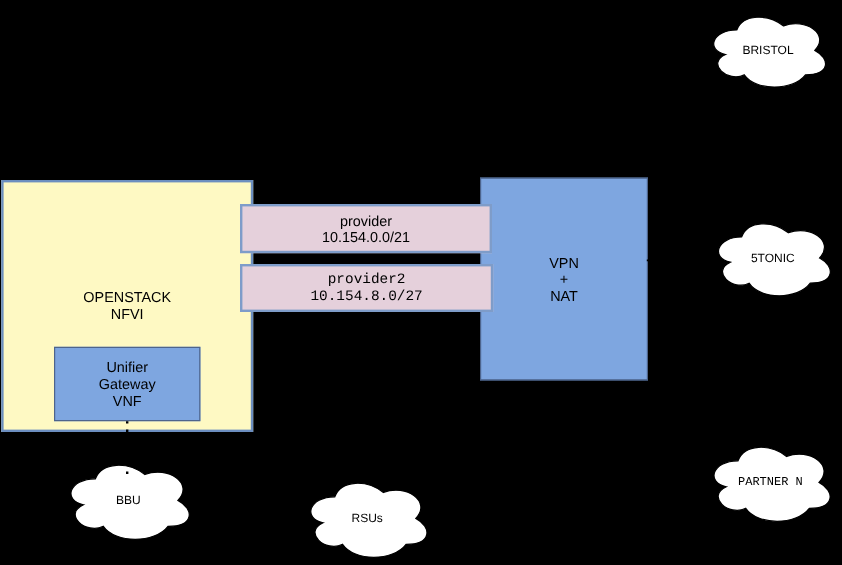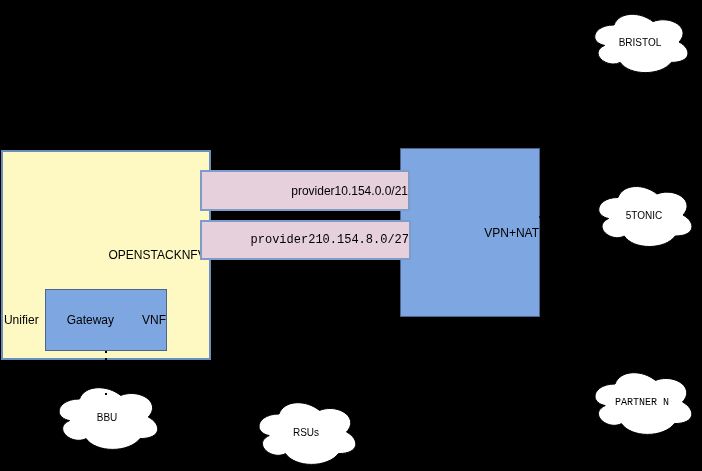--- a/index.html
+++ b/index.html
@@ -9,40 +9,40 @@
     height: 471px;
     background: #000000;
     font-family: "Liberation Sans", sans-serif;
     overflow: hidden;
     color: #000;
   }
   .node {
     position: absolute;
     box-sizing: border-box;
     display: flex;
+    flex-direction: column;
     align-items: center;
-    justify-content: flex-end;
+    justify-content: center;
     text-align: center;
     font-size: 12px;
     line-height: 14px;
   }
   .node span { display: block; }
 
   .openstack-box {
     left: 1px; top: 150px; width: 210px; height: 210px;
     background: #fef9c3;
     border: 2px solid #6c8ebf;
     z-index: 1;
   }
   .unifier-box {
     left: 45px; top: 289px; width: 122px; height: 62px;
     background: #7ea6e0;
     border: 1.5px solid #4d648c;
     z-index: 2;
-    gap: 28px;
   }
   .vpn-box {
     left: 400px; top: 148px; width: 140px; height: 169px;
     background: #7ea6e0;
     border: 1.5px solid #4d648c;
     z-index: 1;
   }
   .provider-box {
     background: #e5d0db;
     border: 2px solid #7e9cc9;

